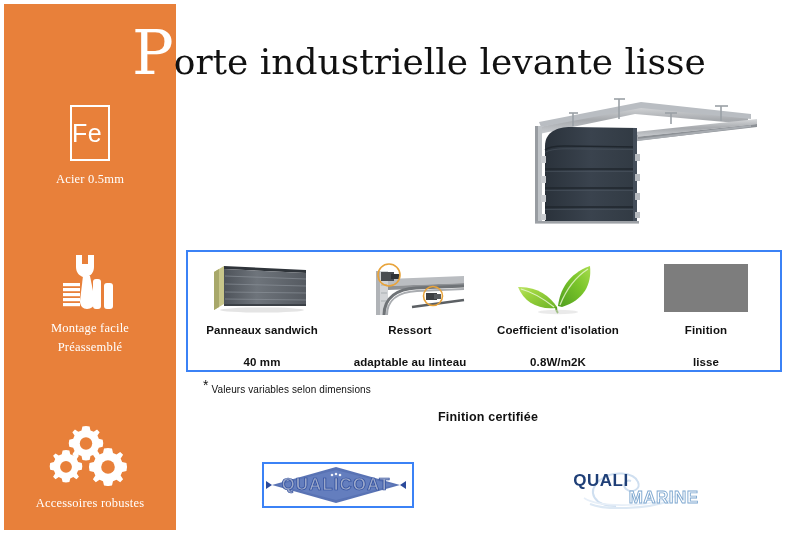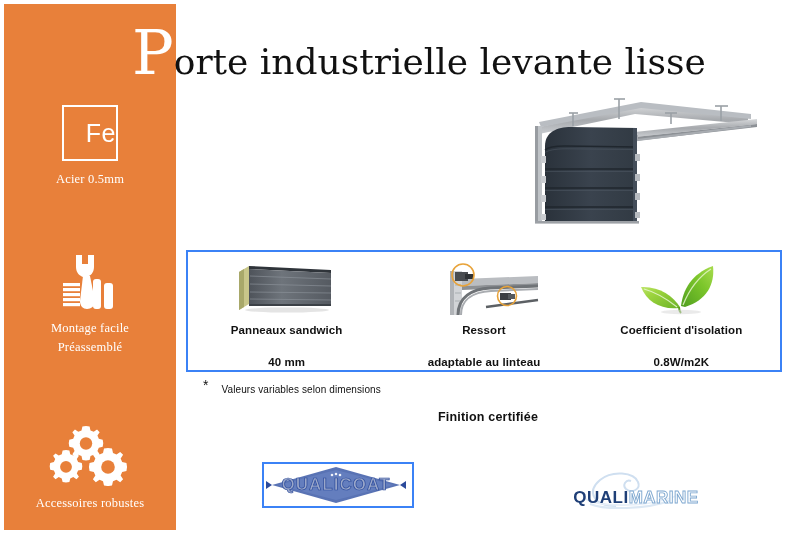--- a/index.html
+++ b/index.html
@@ -43,28 +43,28 @@
   .side-label {
     font-size: 12.5px;
     letter-spacing: .2px;
     line-height: 19px;
     color: #ffffff;
     font-family: Liberation Serif, serif;
   }
 
   
   .fe-box {
-    width: 56px;
+    width: 40px;
     height: 56px;
     margin: 0 auto 9px auto;
     border: 2px solid #ffffff;
     box-sizing: border-box;
     display: flex;
     align-items: center;
-    justify-content: flex-end;
+    justify-content: flex-start;
   }
   .fe-text {
     font-size: 25px;
     color: #ffffff;
     line-height: 1;
     letter-spacing: .5px;
   }
 
   .icon-wrap {
     width: 172px;
@@ -165,21 +165,21 @@
     align-items: flex-start;
   }
   #footnote-star {
     font-size: 14px;
     color: #111111;
     line-height: 10px;
   }
   #footnote-text {
     font-size: 10px;
     color: #111111;
-    margin-left: 13px;
+    margin-left: 3px;
     margin-top: 4px;
     letter-spacing: .1px;
   }
 
   
   #cert-label {
     position: absolute;
     left: 0;
     top: 410px;
     width: 800px;
@@ -232,21 +232,21 @@
     height: 42px;
     display: flex;
     align-items: center;
     justify-content: center;
     overflow: hidden;
   }
   #qm-row {
     position: relative;
     z-index: 2;
     display: flex;
-    align-items: flex-end;
+    align-items: flex-start;
     font-size: 17px;
     font-weight: bold;
     letter-spacing: .5px;
   }
   #qm-quali { color: #1F3F77; }
   #qm-marine {
     color: #ffffff;
     margin-top: 17px;
     -webkit-text-stroke: 0.9px #7FA8D0;
   }
@@ -502,20 +502,29 @@
           <path d="M44,47 C34,39 22,32 11,29" stroke="#e8f7d2" stroke-width="1.2" fill="none" opacity="0.85"></path>
 
           <path d="M46,47 C46,50 47,52 48,53" stroke="#5ea023" stroke-width="2" fill="none"></path>
           <ellipse cx="48" cy="52" rx="20" ry="2.2" fill="#d8d8d8" opacity="0.55"></ellipse>
         </svg>
       </div>
       <div class="feature-title">Coefficient d'isolation</div>
       <div class="feature-value">0.8W/m2K</div>
     </div>
 
+    <div class="feature-col">
+      <div class="feature-art">
+        <svg width="92" height="54" viewBox="0 0 92 54" aria-hidden="true">
+          <rect x="4" y="3" width="84" height="48" fill="#7d7d7d"></rect>
+        </svg>
+      </div>
+      <div class="feature-title">Finition</div>
+      <div class="feature-value">lisse</div>
+    </div>
   </div>
 
   <div id="footnote">
     <span id="footnote-star">*</span>
     <span id="footnote-text">Valeurs variables selon dimensions</span>
   </div>
 
   <div id="cert-label">Finition certifiée</div>
 
   <div id="qualicoat">

